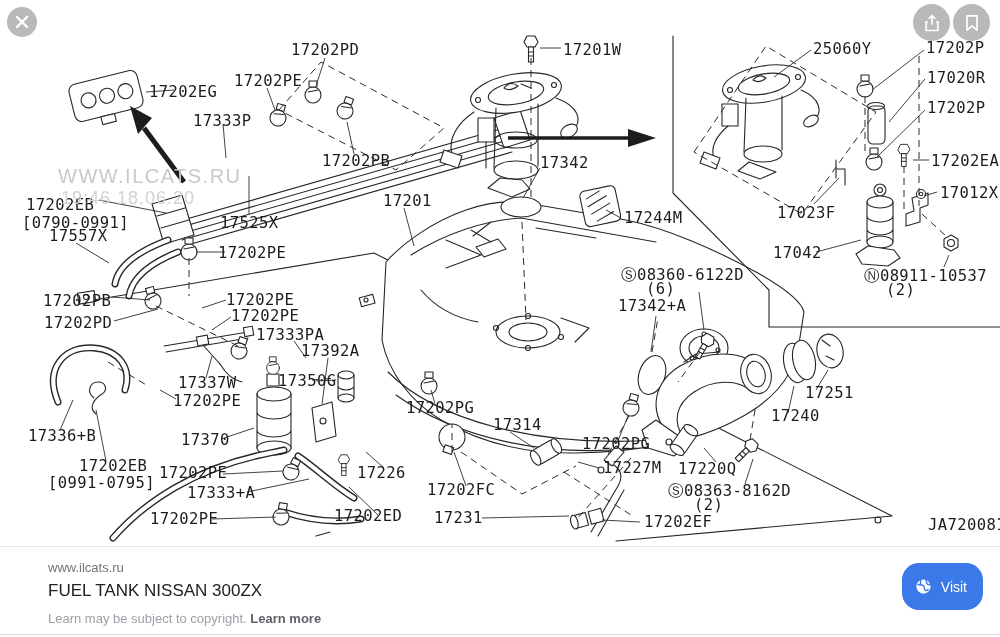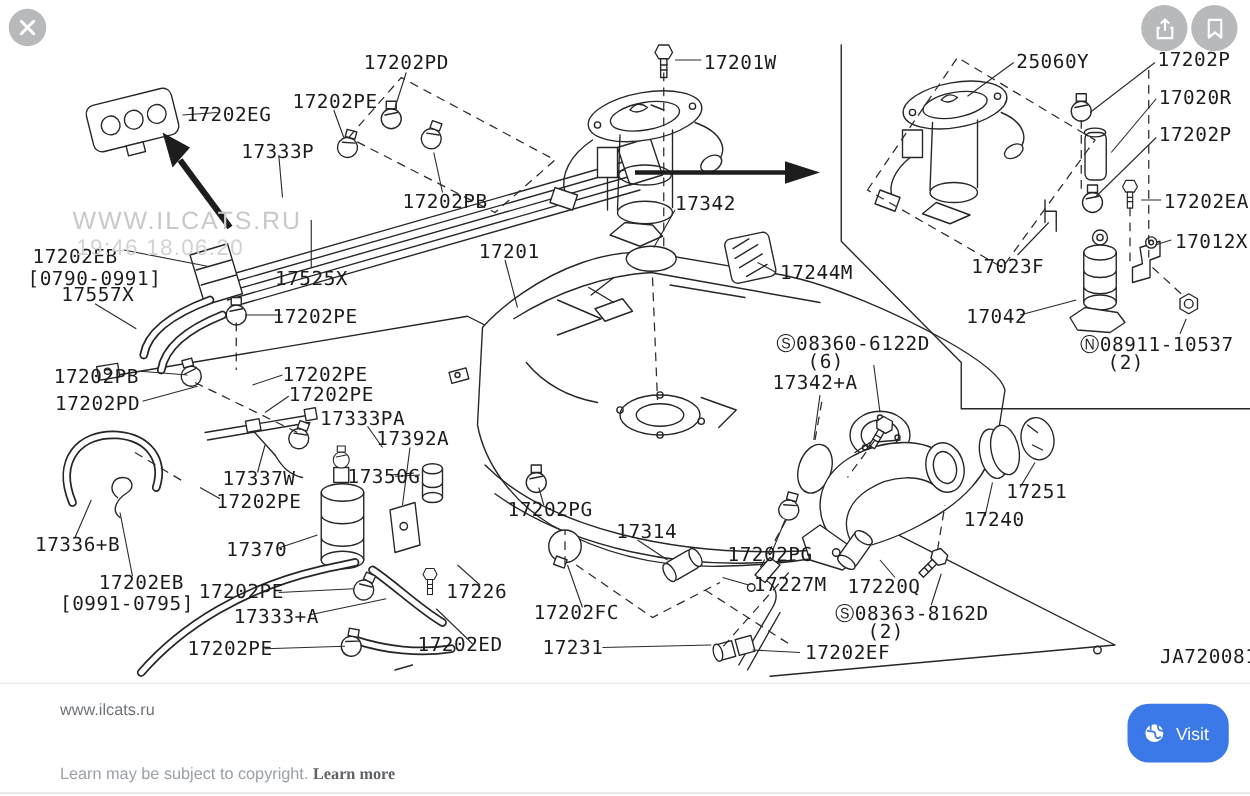--- a/index.html
+++ b/index.html
@@ -19,21 +19,21 @@
   .circle-btn{position:absolute;border-radius:50%;display:flex;align-items:center;justify-content:center;
               background:#b7b9ba;border:none;cursor:pointer;padding:0;}
   #close-btn{left:7px;top:7px;width:30px;height:30px;}
   #share-btn{left:913px;top:4px;width:37px;height:37px;}
   #save-btn{left:953px;top:4px;width:37px;height:37px;}
   .bottom-sheet{position:absolute;left:0;top:546px;width:1000px;height:91px;background:#fff;
                 border-top:1px solid #e8e8e8;box-sizing:border-box;}
   .src{position:absolute;left:48px;top:13px;font-size:13px;color:#70757a;}
   .ttl{position:absolute;left:48px;top:34px;font-size:17px;color:#202124;cursor:pointer;}
   .cpy{position:absolute;left:48px;top:64px;font-size:13px;color:#9aa0a6;}
-  .cpy a{color:#5f6368;font-weight:bold;text-decoration:none;cursor:pointer;font-family:Liberation Serif, serif;}
+  .cpy a{color:#5f6368;font-weight:bold;text-decoration:none;cursor:pointer;}
   .visit-btn{position:absolute;right:17px;top:16px;height:47px;padding:0 16px 0 12px;border:none;
              border-radius:17px;background:#3b78e8;color:#fff;font-size:14px;
              font-family:"Liberation Sans",sans-serif;display:flex;align-items:center;gap:8px;cursor:pointer;}
   .bottom-line{position:absolute;left:0;bottom:2px;width:1000px;height:1px;background:#dadce0;}
 </style>
 </head>
 <body>
 
 <div class="viewer">
 
@@ -360,20 +360,21 @@
     </svg>
   </button>
   <button id="save-btn" class="circle-btn" aria-label="save">
     <svg width="20" height="20" viewBox="0 0 24 24">
       <path d="M6,3.5 h12 v17 l-6,-5 l-6,5 z" stroke="#fff" stroke-width="2" fill="none" stroke-linejoin="round"></path>
     </svg>
   </button>
 
   <div class="bottom-sheet">
     <div class="src">www.ilcats.ru</div>
+    <div class="ttl">FUEL TANK NISSAN 300ZX</div>
     <div class="cpy">
       <span>Learn may be subject to copyright.</span>
       <a>Learn more</a>
     </div>
     <button class="visit-btn">
       <svg width="19" height="19" viewBox="0 0 24 24">
         <circle cx="12" cy="12" r="10" fill="#fff"></circle>
         <path d="M4.5,9 C8,11.5 10,9 12,11 C14,13 12,15 14,16.5 C15,17.5 17,17 18.5,15.5
                  M9,3 C7,6 9,7 8,9 M15,3.5 C16.5,5.5 15,7 16.5,8.5 C18,10 20,9 21.8,10.5" stroke="#3b78e8" stroke-width="1.8" fill="none"></path>
         <circle cx="12" cy="12" r="10" fill="none" stroke="#3b78e8" stroke-width="2"></circle>

